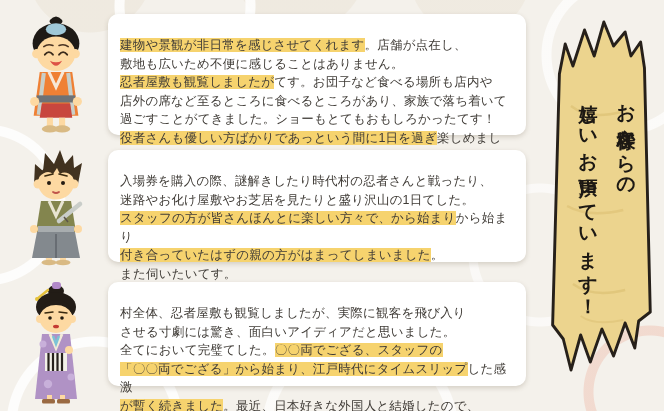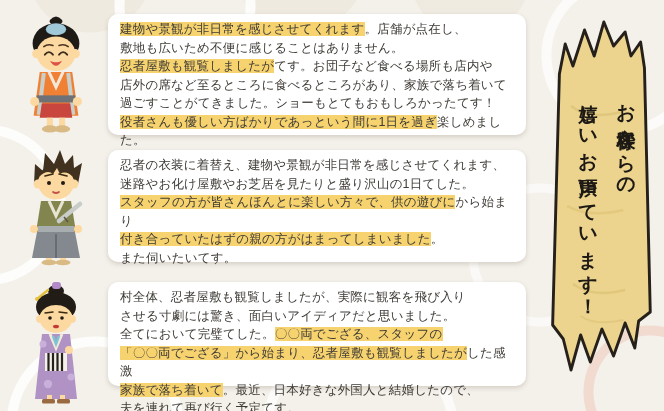--- a/index.html
+++ b/index.html
@@ -18,21 +18,21 @@
       radial-gradient(circle at 650px 392px, transparent 56px, rgba(240,203,189,.6)  57px 66px, transparent 67px),
       radial-gradient(circle at 90px -30px,  rgba(235,228,215,.55) 0 62px, transparent 63px),
       radial-gradient(circle at 300px -35px, rgba(235,228,215,.55) 0 66px, transparent 67px),
       radial-gradient(circle at 470px -25px, rgba(235,228,215,.5) 0 60px, transparent 61px);
   }
 
   .card{
     position:absolute;left:108px;width:418px;box-sizing:border-box;
     background:var(--card-bg,#fff);border-radius:10px;
     box-shadow:0 2px 5px rgba(95,82,60,.22);
-    padding:6px 12px;
+    padding:22px 12px;
     font-size:12.5px;line-height:18.5px;color:var(--text,#3f3b36);
     white-space:pre-line;letter-spacing:.2px;
   }
   #card-0{top:14px;height:121px;}
   #card-1{top:150px;height:112px;}
   #card-2{top:282px;height:104px;}
   .card .hl{background:var(--highlight,#f6d36e);}
 
   .avatar{position:absolute;left:13px;width:86px;}
   #avatar-0{top:13px;height:122px;}
@@ -145,30 +145,30 @@
         <rect x="43" y="119" width="13" height="4.5" rx="1.5" fill="#9a6a42"></rect>
     </svg>
   </div>
 
   <div class="card" id="card-0"><span class="hl">建物や景観が非日常を感じさせてくれます</span><span>。店舗が点在し、
 敷地も広いため不便に感じることはありません。
 </span><span class="hl">忍者屋敷も観覧しましたが</span><span>てす。お団子など食べる場所も店内や
 店外の席など至るところに食べるところがあり、家族で落ち着いて
 過ごすことがてきました。ショーもとてもおもしろかったてす！
 </span><span class="hl">役者さんも優しい方ばかりであっという間に1日を過ぎ</span><span>楽しめました。</span></div>
-  <div class="card" id="card-1"><span>忍者の衣装に着替え、建物や景観が非日常を感じさせてくれます、
+  <div class="card" id="card-1"><span>入場券を購入の際、謎解きしたり時代村の忍者さんと戦ったり、
 迷路やお化け屋敷やお芝居を見たりと盛り沢山の1日てした。
-</span><span class="hl">スタッフの方が皆さんほんとに楽しい方々で、供の遊びに</span><span>から始まり
+</span><span class="hl">スタッフの方が皆さんほんとに楽しい方々で、から始まり</span><span>から始まり
 </span><span class="hl">付き合っていたはずの親の方がはまってしまいました</span><span>。
 また伺いたいてす。</span></div>
   <div class="card" id="card-2"><span>村全体、忍者屋敷も観覧しましたが、実際に観客を飛び入り
 させる寸劇には驚き、面白いアイディアだと思いました。
 全てにおいて完璧てした。</span><span class="hl">〇〇両でござる、スタッフの</span><span>
-</span><span class="hl">「〇〇両でござる」から始まり、忍者屋敷も観覧しましたが</span><span>した感激
-</span><span class="hl">家族で落ち着いて</span><span>。最近、日本好きな外国人と結婚したので、
+</span><span class="hl">「〇〇両でござる」から始まり、江戸時代にタイムスリップ</span><span>した感激
+</span><span class="hl">が暫く続きました</span><span>。最近、日本好きな外国人と結婚したので、
 夫を連れて再び行く予定てす。</span></div>
 
   <div class="banner">
     <svg viewBox="0 0 120 386" preserveAspectRatio="none">
       <path d="M18 58 L24 28 L32 50 L44 14 L54 40 L64 6 L74 30 L86 16 L92 40 L102 26 L106 52
                L112 296 L100 305 L96 332 L86 307 L74 340 L62 313 L50 346 L40 319 L30 354 L22 323 L11 309 Z" fill="#ecd48e" stroke="#26201a" stroke-width="3" stroke-linejoin="round"></path>
       <path d="M30 90 q18 14 52 6" stroke="#d9bc6e" stroke-width="2.5" fill="none" opacity=".55"></path>
       <path d="M26 190 q22 12 58 4" stroke="#d9bc6e" stroke-width="2.5" fill="none" opacity=".5"></path>
       <path d="M32 268 q20 14 54 6" stroke="#d9bc6e" stroke-width="2.5" fill="none" opacity=".55"></path>
       <path d="M40 300 q14 10 44 4" stroke="#d9bc6e" stroke-width="2" fill="none" opacity=".45"></path>

